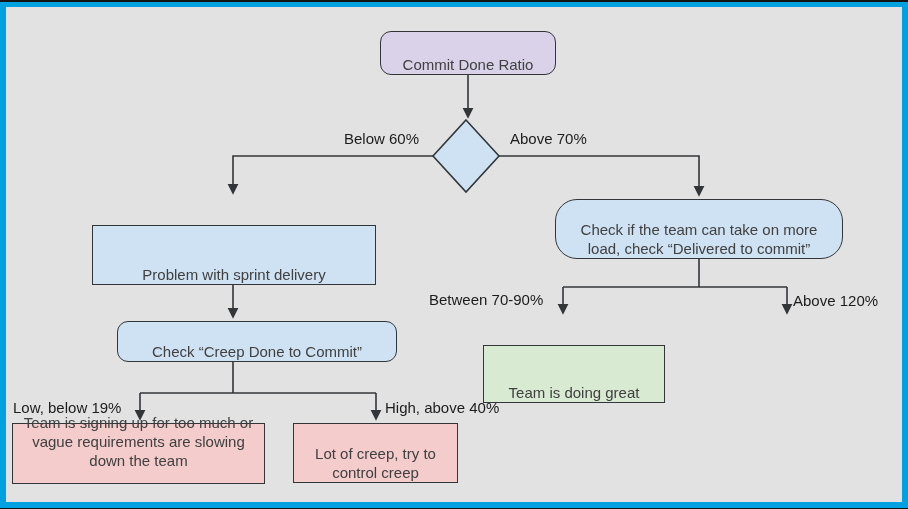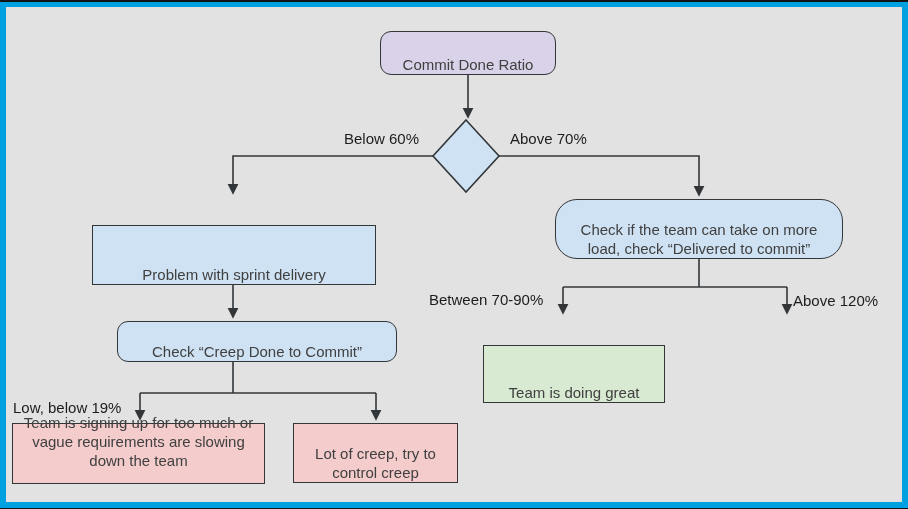--- a/index.html
+++ b/index.html
@@ -140,13 +140,14 @@
   <div class="node fill-green" id="node-great">
     <span>Team is doing great</span>
   </div>
 
 
   <div class="edge-label" id="label-below-60">Below 60%</div>
   <div class="edge-label" id="label-above-70">Above 70%</div>
   <div class="edge-label" id="label-between">Between 70-90%</div>
   <div class="edge-label" id="label-above-120">Above 120%</div>
   <div class="edge-label" id="label-low-25">Low, below 19%</div>
+  <div class="edge-label" id="label-high-40">High, above 40%</div>
 </div>
 
 </body></html>

